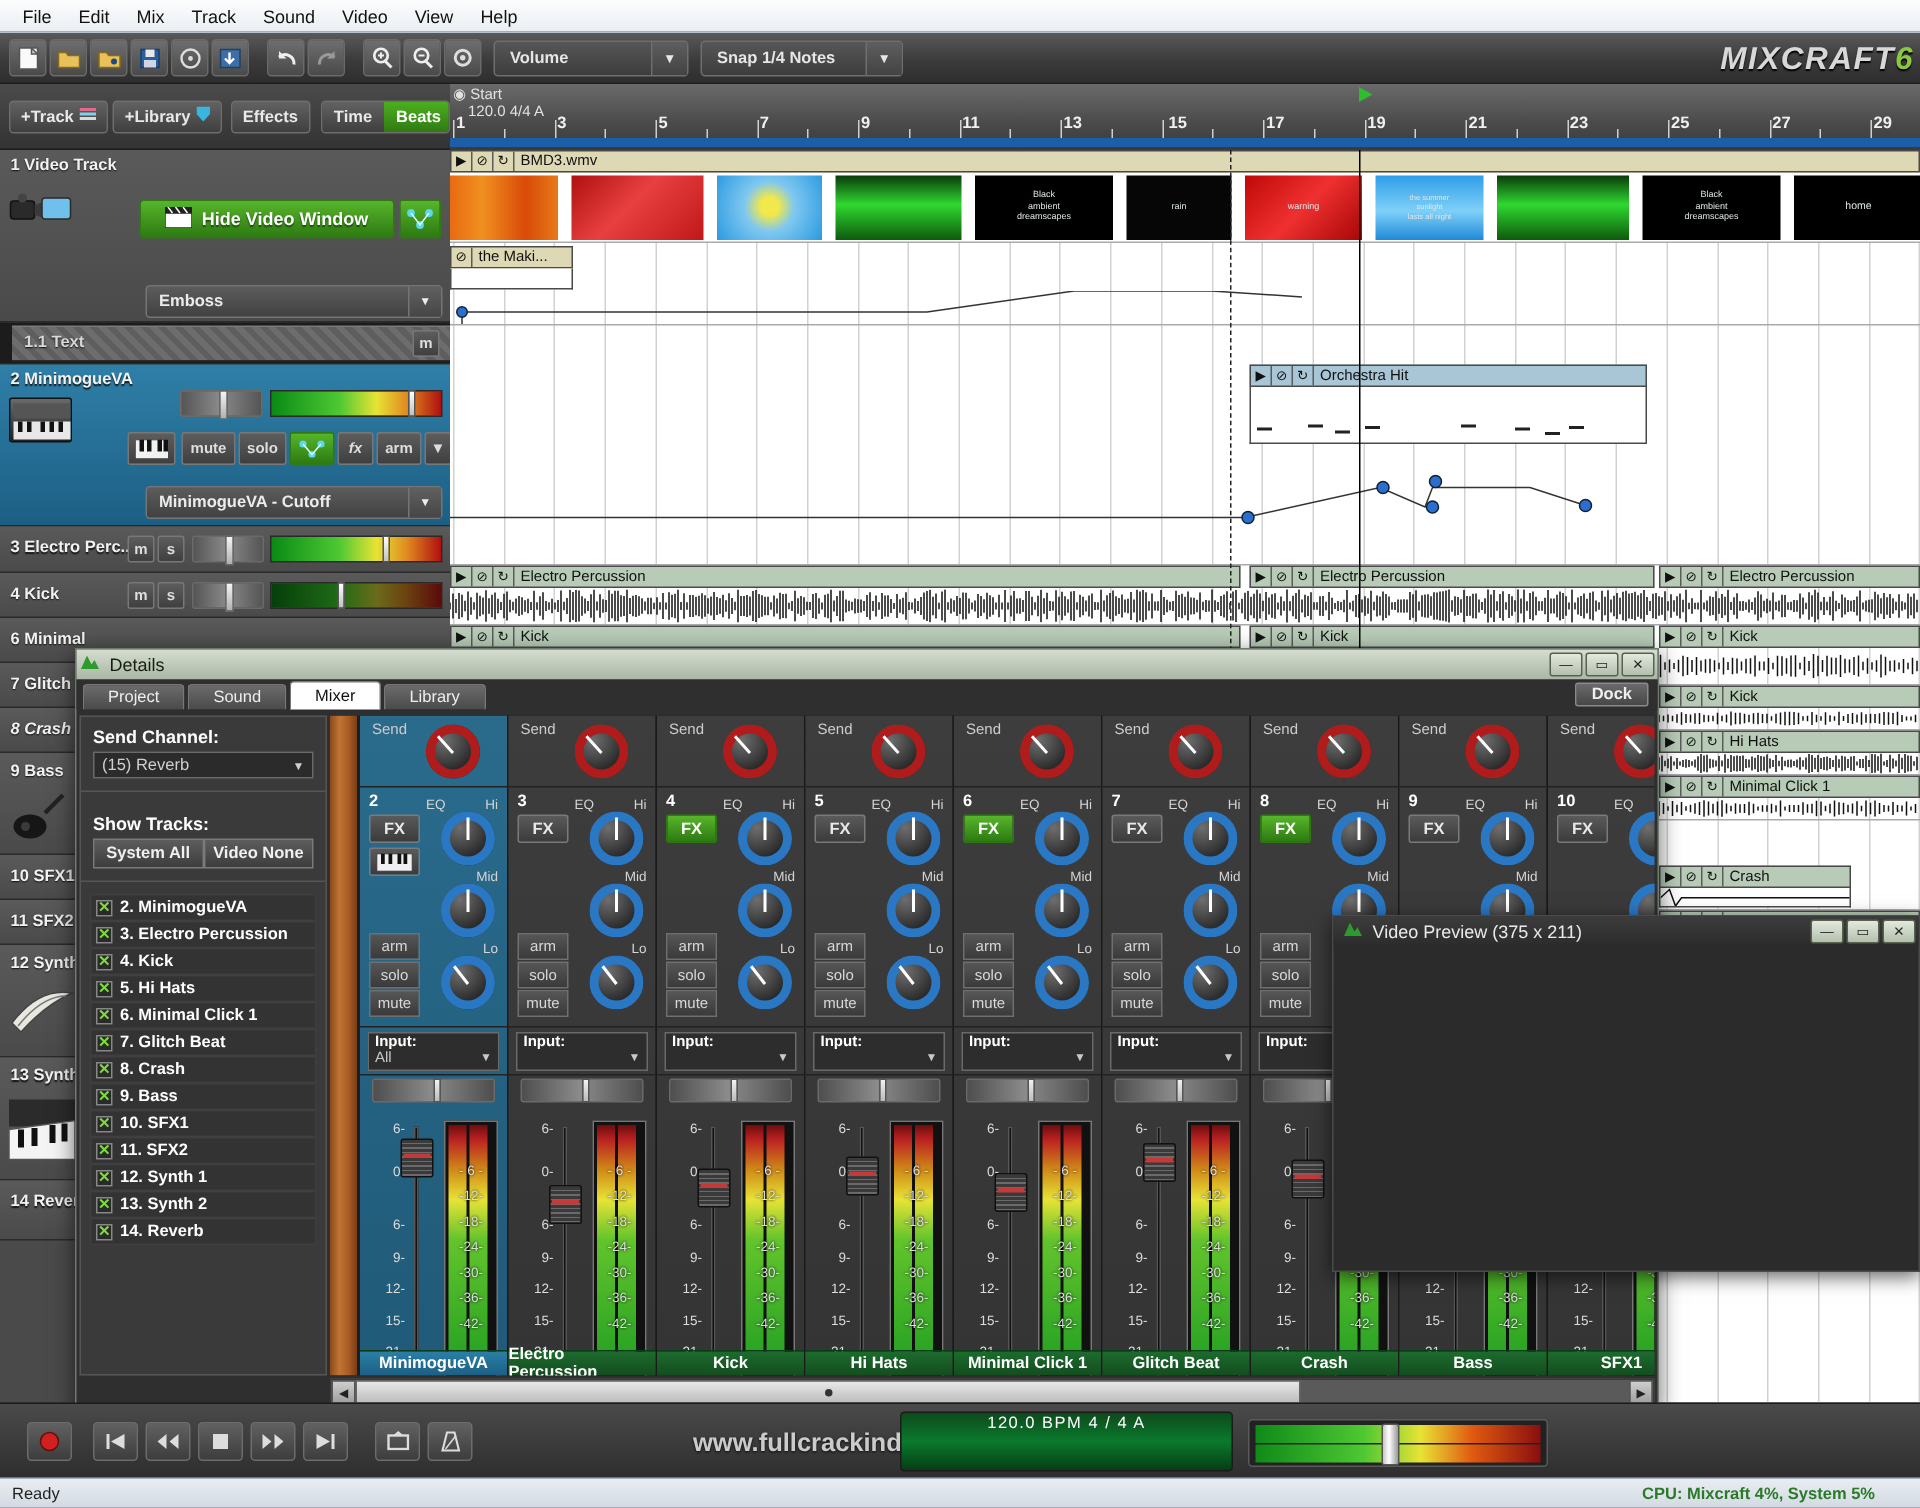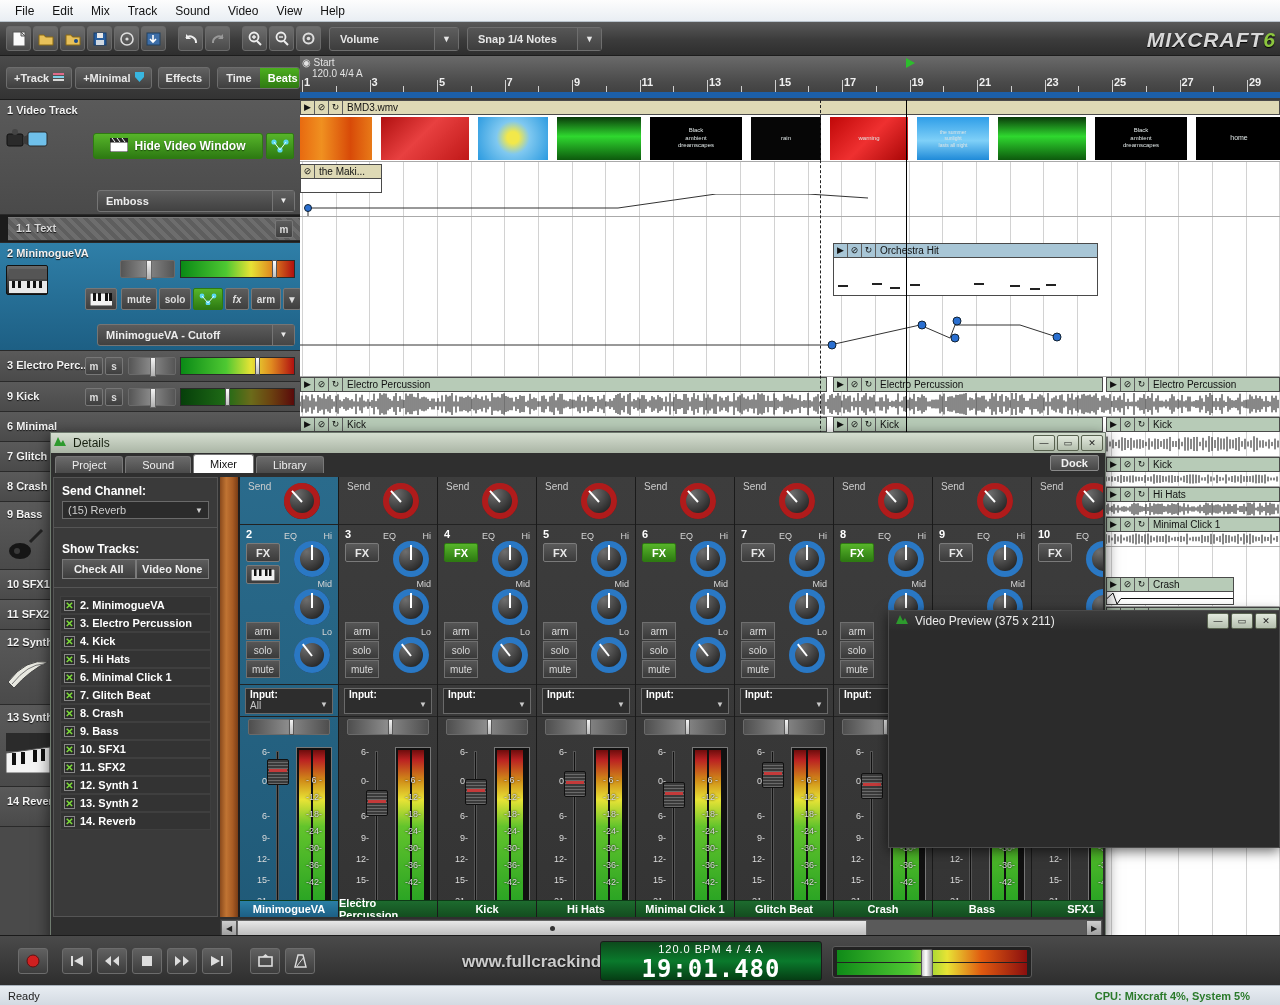--- a/index.html
+++ b/index.html
@@ -385,21 +385,21 @@
       <span>+Track</span>
       <span>
         <svg width="11" height="9">
             <rect y="0" width="11" height="2" fill="#e06a8a"></rect>
             <rect y="3" width="11" height="2" fill="#7fd0e8"></rect>
             <rect y="6" width="11" height="2" fill="#d8d8d8"></rect>
           </svg>
       </span>
     </div>
     <div class="btn2">
-      <span>+Minimal</span>
+      <span>+Library</span>
       <span>
         <svg width="9" height="10">
             <path d="M0 0 h9 v5 l-4.5 5 L0 5 Z" fill="#38b6e0"></path>
           </svg>
       </span>
     </div>
     <div class="btn2" style="margin-left:3px;">
       <span>Effects</span>
     </div>
     <div class="seg" style="margin-left:4px;">
@@ -559,37 +559,37 @@
       <div class="name" style="top:8px;">3 Electro Perc...</div>
       <div class="minibtn" style="left:85px;top:6px;width:18px;">m</div>
       <div class="minibtn" style="left:105px;top:6px;width:18px;">s</div>
       <div class="pan" style="left:128px;top:6px;width:48px;"></div>
       <div class="volmeter" style="left:180px;top:6px;width:115px;">
         <div class="kn" style="left:74px;"></div>
       </div>
     </div>
 
     <div class="th" style="height:30px;">
-      <div class="name" style="top:8px;">9 Kick</div>
+      <div class="name" style="top:8px;">4 Kick</div>
       <div class="minibtn" style="left:85px;top:6px;width:18px;">m</div>
       <div class="minibtn" style="left:105px;top:6px;width:18px;">s</div>
       <div class="pan" style="left:128px;top:6px;width:48px;"></div>
       <div class="volmeter dark" style="left:180px;top:6px;width:115px;">
         <div class="kn" style="left:44px;"></div>
       </div>
     </div>
 
     <div class="th" style="height:30px;">
       <div class="name" style="top:8px;">6 Minimal</div>
       </div>
     <div class="th" style="height:30px;">
       <div class="name" style="top:8px;">7 Glitch B</div>
       </div>
     <div class="th" style="height:30px;">
-      <div class="name" style="top:8px;">8 Crash</div>
+      <div class="name" style="top:8px;font-style:italic;">8 Crash</div>
       </div>
     <div class="th" style="height:68px;">
       <div class="name" style="top:6px;">9 Bass</div>
       <div class="icoimg" style="left:6px;top:24px;width:44px;height:36px;">
         <svg width="44" height="36">
             <path d="M36 4 L24 16" stroke="#222" stroke-width="3"></path>
             <ellipse cx="14" cy="25" rx="11" ry="8" fill="#161616"></ellipse>
             <ellipse cx="11" cy="25" rx="3" ry="3" fill="#3a3a3a"></ellipse>
           </svg>
       </div>
@@ -867,21 +867,21 @@
 
     <div class="panelL">
       <div class="secthead">Send Channel:</div>
       <div class="ddown">
         <span>(15) Reverb</span>
         <span class="a">▼</span>
       </div>
       <div class="hr"></div>
       <div class="secthead">Show Tracks:</div>
       <div class="btnpair">
-        <div>Check All</div>
+        <div>System All</div>
         <div>Video None</div>
       </div>
       <div class="hr"></div>
       <div id="ck-list" style="margin-top:2px;">
           <div class="ckrow" style="margin-top: 0px; margin-bottom: 0px;">
             <div class="ck">✕</div>
             <span>2. MinimogueVA</span>
           </div>
           <div class="ckrow" style="margin-top: 0px; margin-bottom: 0px;">
             <div class="ck">✕</div>
@@ -1620,21 +1620,20 @@
       <svg width="13" height="14">
           <path d="M4 1 h5 l3 12 H1 Z" fill="none" stroke="#ddd" stroke-width="1.4"></path>
           <path d="M3 12 L10 3" stroke="#ddd"></path>
         </svg>
       </div>
 
     <div class="wm">www.fullcrackindir.com</div>
 
     <div class="lcd">
       <div class="bpm">120.0 BPM   4 / 4   A</div>
-      <div class="time">19:01.480</div>
     </div>
 
     <div class="mastermeter">
       <div class="r"></div>
       <div class="r"></div>
       <div class="kn"></div>
     </div>
   </div>
 
   <div class="status">

